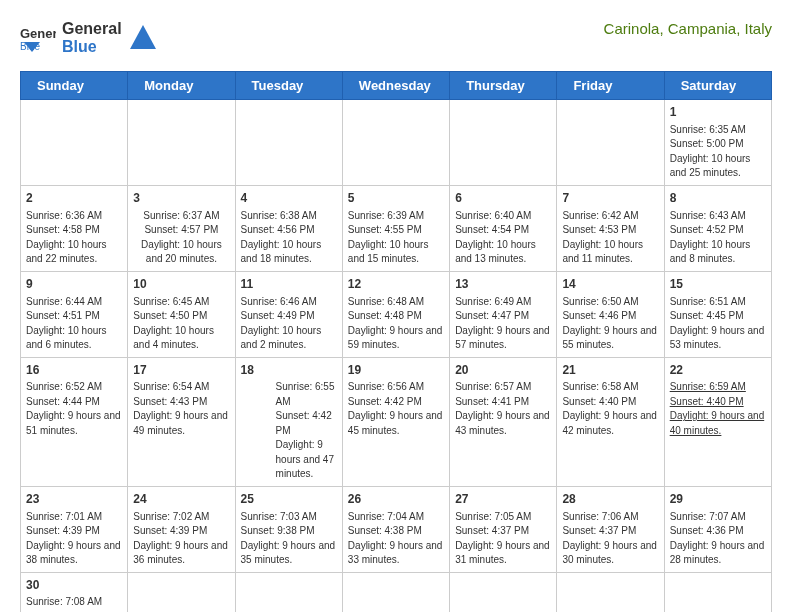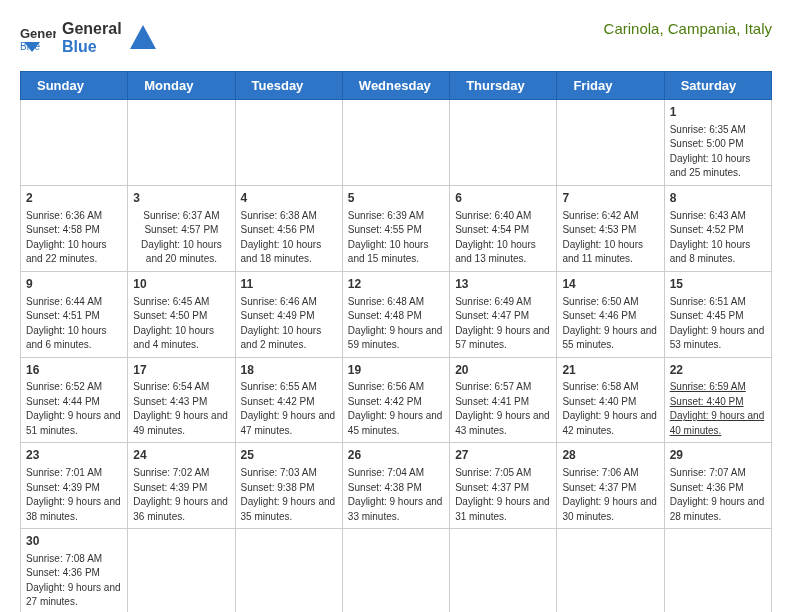--- a/index.html
+++ b/index.html
@@ -222,21 +222,21 @@
 Daylight: 9 hours and 51 minutes.</div>
         </td>
         <td>
           <span class="day-num">17</span>
           <div class="cell-content" style="white-space: pre-line;">Sunrise: 6:54 AM
 Sunset: 4:43 PM
 Daylight: 9 hours and 49 minutes.</div>
         </td>
         <td>
           <span class="day-num">18</span>
-          <div class="cell-content" style="white-space: pre-line;">Sunrise: 6:55 AM
+          <div class="cell-content" style="white-space: pre-line; margin-left: 35px;">Sunrise: 6:55 AM
 Sunset: 4:42 PM
 Daylight: 9 hours and 47 minutes.</div>
         </td>
         <td>
           <span class="day-num">19</span>
           <div class="cell-content" style="white-space: pre-line;">Sunrise: 6:56 AM
 Sunset: 4:42 PM
 Daylight: 9 hours and 45 minutes.</div>
         </td>
         <td>

